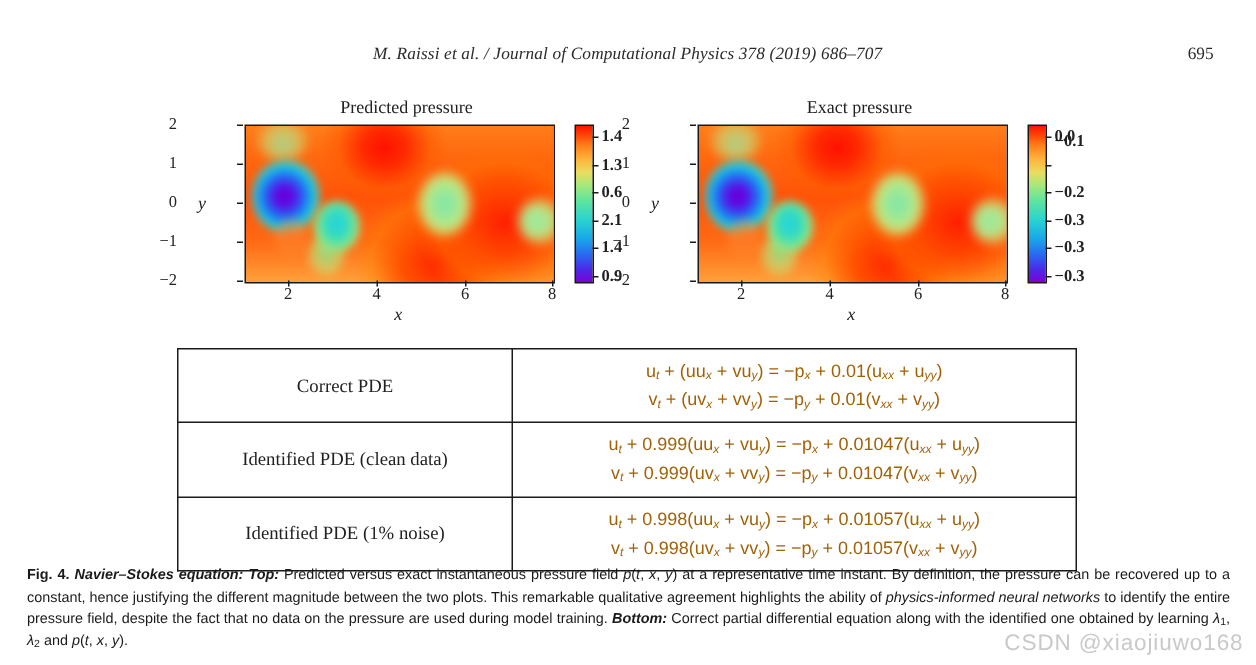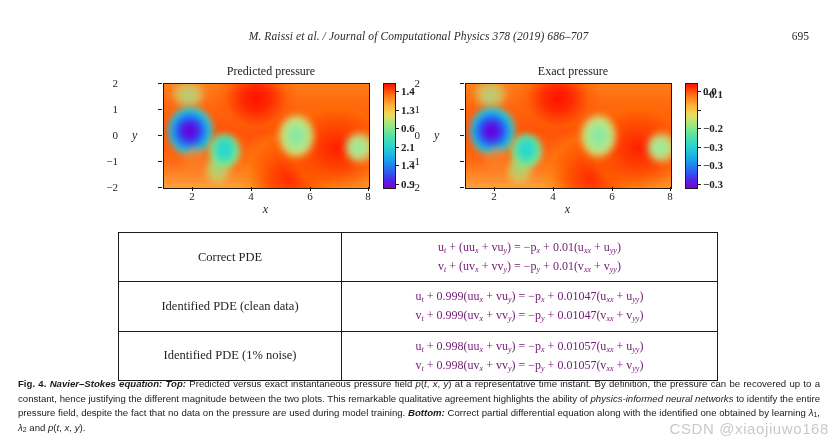--- a/index.html
+++ b/index.html
@@ -286,22 +286,22 @@
     font-size: 12.5px;
     color: #1f1f1f;
     padding: 4px 6px !important;
   }
   .col-eq {
     text-align: center;
     padding: 5px 6px !important;
   }
   .eq {
     font-size: 12px;
-    color: #701a75;
-    font-family: Liberation Serif, serif;
+    color: #a16207;
+    font-family: Liberation Sans, sans-serif;
     line-height: 1.55;
     white-space: nowrap;
   }
   .eq sub {
     font-size: 8px;
     vertical-align: -0.22em;
     font-style: italic;
   }
 
   

